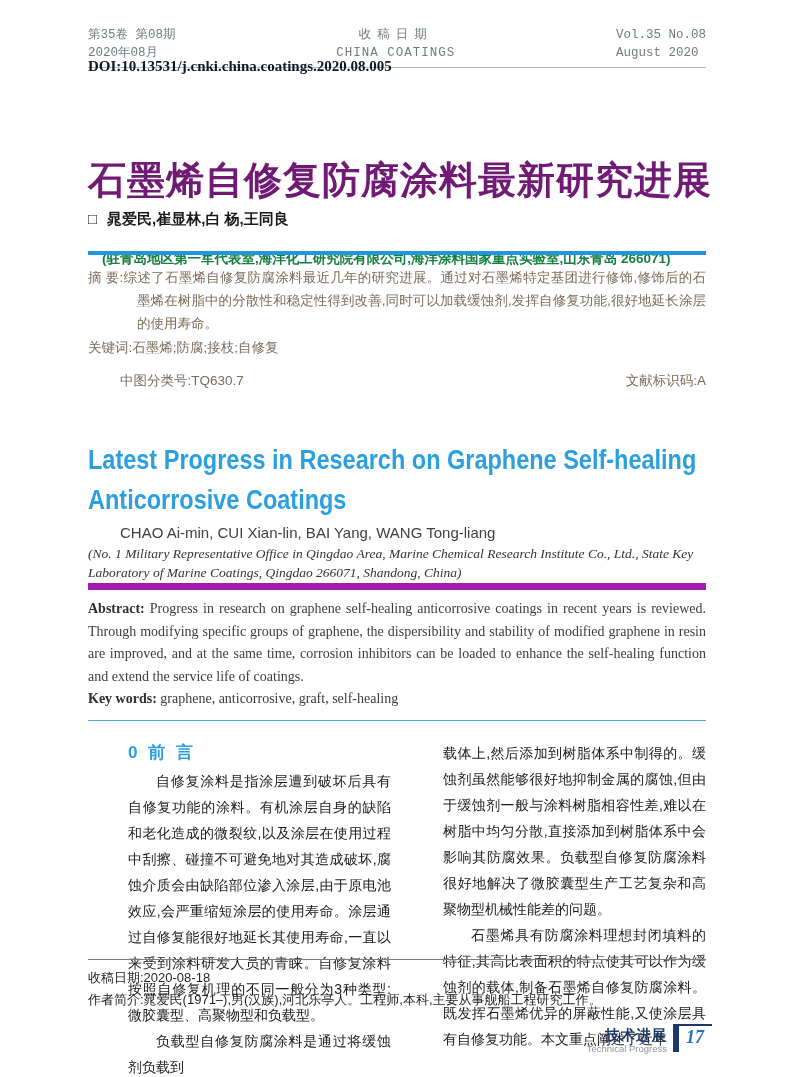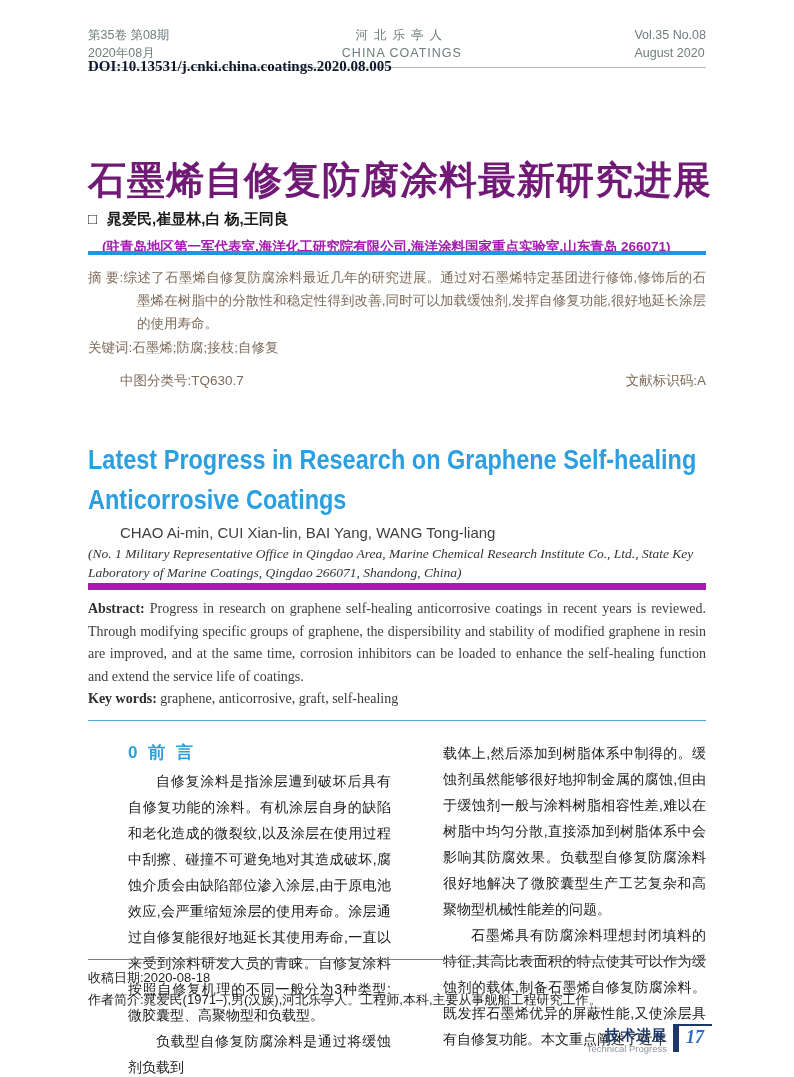--- a/index.html
+++ b/index.html
@@ -19,20 +19,21 @@
   .journal-header {
     top: 26px;
     display: flex;
     justify-content: space-between;
     align-items: flex-start;
     color: #6e7d7d;
     font-size: 12.5px;
     line-height: 18px;
     padding-bottom: 5px;
     border-bottom: 1px solid #b3bcbc;
+    font-family: Liberation Mono, monospace;
   }
   .jh-left { text-align: left; }
   .jh-center { text-align: center; letter-spacing: 1px; }
   .jh-center .cn { letter-spacing: 6px; }
   .jh-right { text-align: left; }
 
   .doi-line {
     top: 58px;
     font-family: "Liberation Serif", serif;
     font-size: 15px;
@@ -50,25 +51,25 @@
     white-space: nowrap;
   }
   .authors-cn {
     top: 210px;
     font-size: 15px;
     font-weight: bold;
     color: #1a1a1a;
   }
   .authors-cn .marker { margin-right: 10px; font-weight: normal; }
   .affil-cn {
-    top: 238px;
+    top: 250px;
     padding-left: 14px;
     font-size: 13.5px;
     font-weight: bold;
-    color: #a21caf;
+    color: #15803d;
   }
   .rule-blue-thick {
     top: 251px;
     height: 4px;
     background: #2196dc;
   }
 
   
   .abstract-cn {
     top: 266px;
@@ -186,21 +187,21 @@
 <body>
 
 <div class="page">
 
   <div class="abs journal-header">
     <div class="jh-left">
       <div>第35卷 第08期</div>
       <div>2020年08月</div>
     </div>
     <div class="jh-center">
-      <div class="cn">河北乐亭人</div>
+      <div class="cn">收稿日期</div>
       <div>CHINA COATINGS</div>
     </div>
     <div class="jh-right">
       <div>Vol.35  No.08</div>
       <div>August 2020</div>
     </div>
   </div>
 
   <div class="abs doi-line">DOI:10.13531/j.cnki.china.coatings.2020.08.005</div>
 

